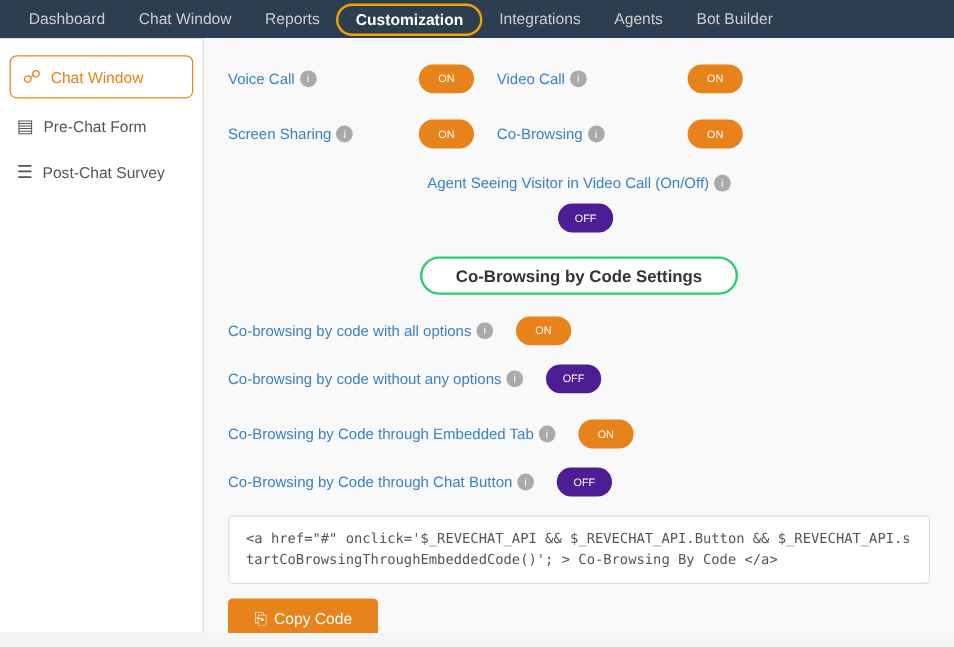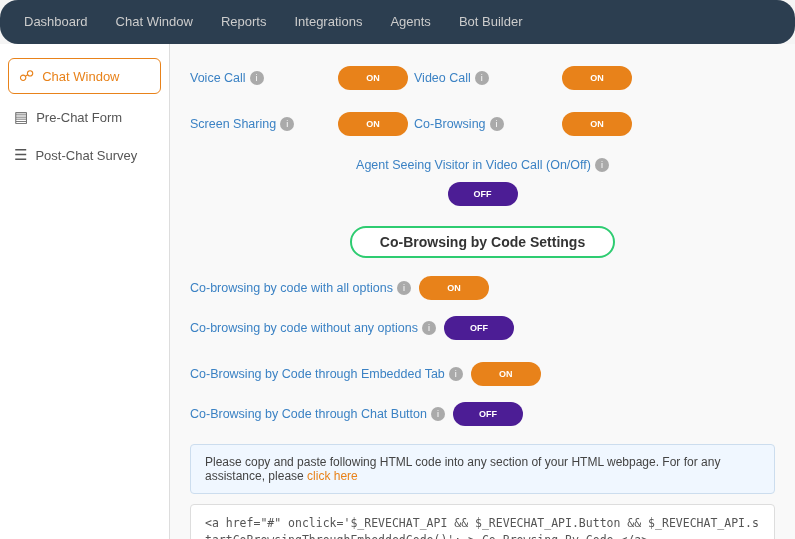--- a/index.html
+++ b/index.html
@@ -3,23 +3,22 @@
   <meta charset="utf-8">
   <style>
     * { box-sizing: border-box; margin: 0; padding: 0; }
     body { font-family: Arial, sans-serif; font-size: 13px; background: #f5f5f5; }
 
     
     .top-nav {
       background: #2c3e50;
       display: flex;
       align-items: center;
-      height: 44px;
+      height: 32px;
       padding: 0 10px;
-      border-radius: 18px;
     }
     .top-nav a {
       color: #ccc;
       text-decoration: none;
       padding: 0 14px;
       font-size: 13px;
       line-height: 44px;
       white-space: nowrap;
     }
     .top-nav a.active-nav {
@@ -104,27 +103,28 @@
       justify-content: center;
       color: #fff;
       font-size: 9px;
       cursor: pointer;
       flex-shrink: 0;
     }
     .toggle-switch {
       display: inline-flex;
       align-items: center;
       justify-content: center;
-      width: 70px;
+      width: 46px;
       height: 24px;
       border-radius: 12px;
       font-size: 9px;
-      font-weight: bold;
+      font-weight: normal;
       color: #fff;
       cursor: pointer;
+      margin-left: 11px;
     }
     .toggle-on { background: #e8821a; }
     .toggle-off { background: #4c1d95; }
 
     
     .section-title-wrap {
       display: flex;
       justify-content: center;
       margin: 14px 0 12px;
     }
@@ -195,20 +195,21 @@
       gap: 4px;
     }
   </style>
 </head>
 <body>
 
 <nav class="top-nav">
   <a>Dashboard</a>
   <a>Chat Window</a>
   <a>Reports</a>
+  <a class="active-nav">Customization</a>
   <a>Integrations</a>
   <a>Agents</a>
   <a>Bot Builder</a>
 </nav>
 
 <div class="layout">
 
   <aside class="sidebar">
     <div class="sidebar-item active">
       <span class="icon">☍</span>
@@ -306,24 +307,20 @@
       <div class="toggle-item">
         <span class="toggle-label">
           <span>Co-Browsing by Code through Chat Button</span>
           <span class="info-icon">i</span>
         </span>
         <div class="toggle-switch toggle-off">OFF</div>
       </div>
     </div>
 
     
-    <div class="info-box">
-      <span>Please copy and paste following HTML code into any section of your HTML webpage. For for any assistance, please</span>
-      <a href="#">click here</a>
-    </div>
 
     
     <div class="code-block">&lt;a href="#" onclick='$_REVECHAT_API &amp;&amp; $_REVECHAT_API.Button &amp;&amp; $_REVECHAT_API.startCoBrowsingThroughEmbeddedCode()'; &gt; Co-Browsing By Code &lt;/a&gt;</div>
 
     
     <button class="copy-btn">
       <span>⎘</span>
       <span>Copy Code</span>
     </button>
 

